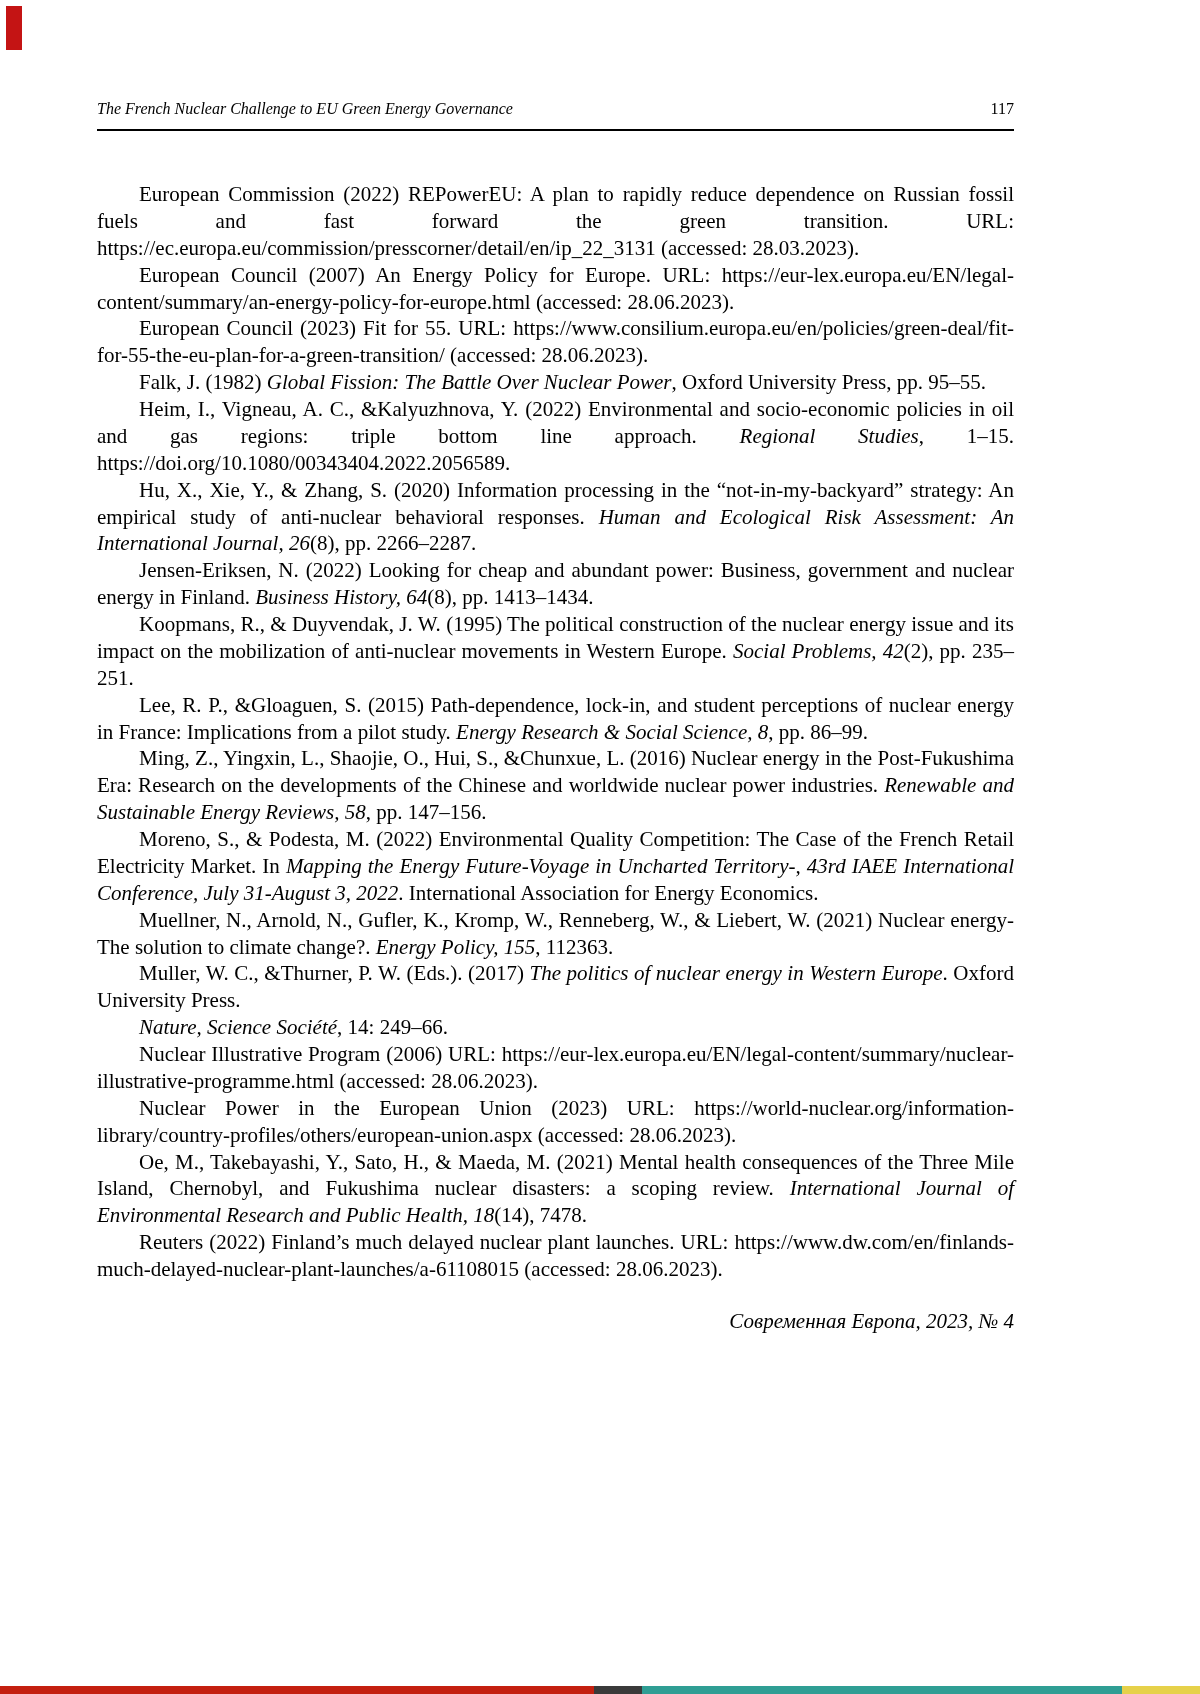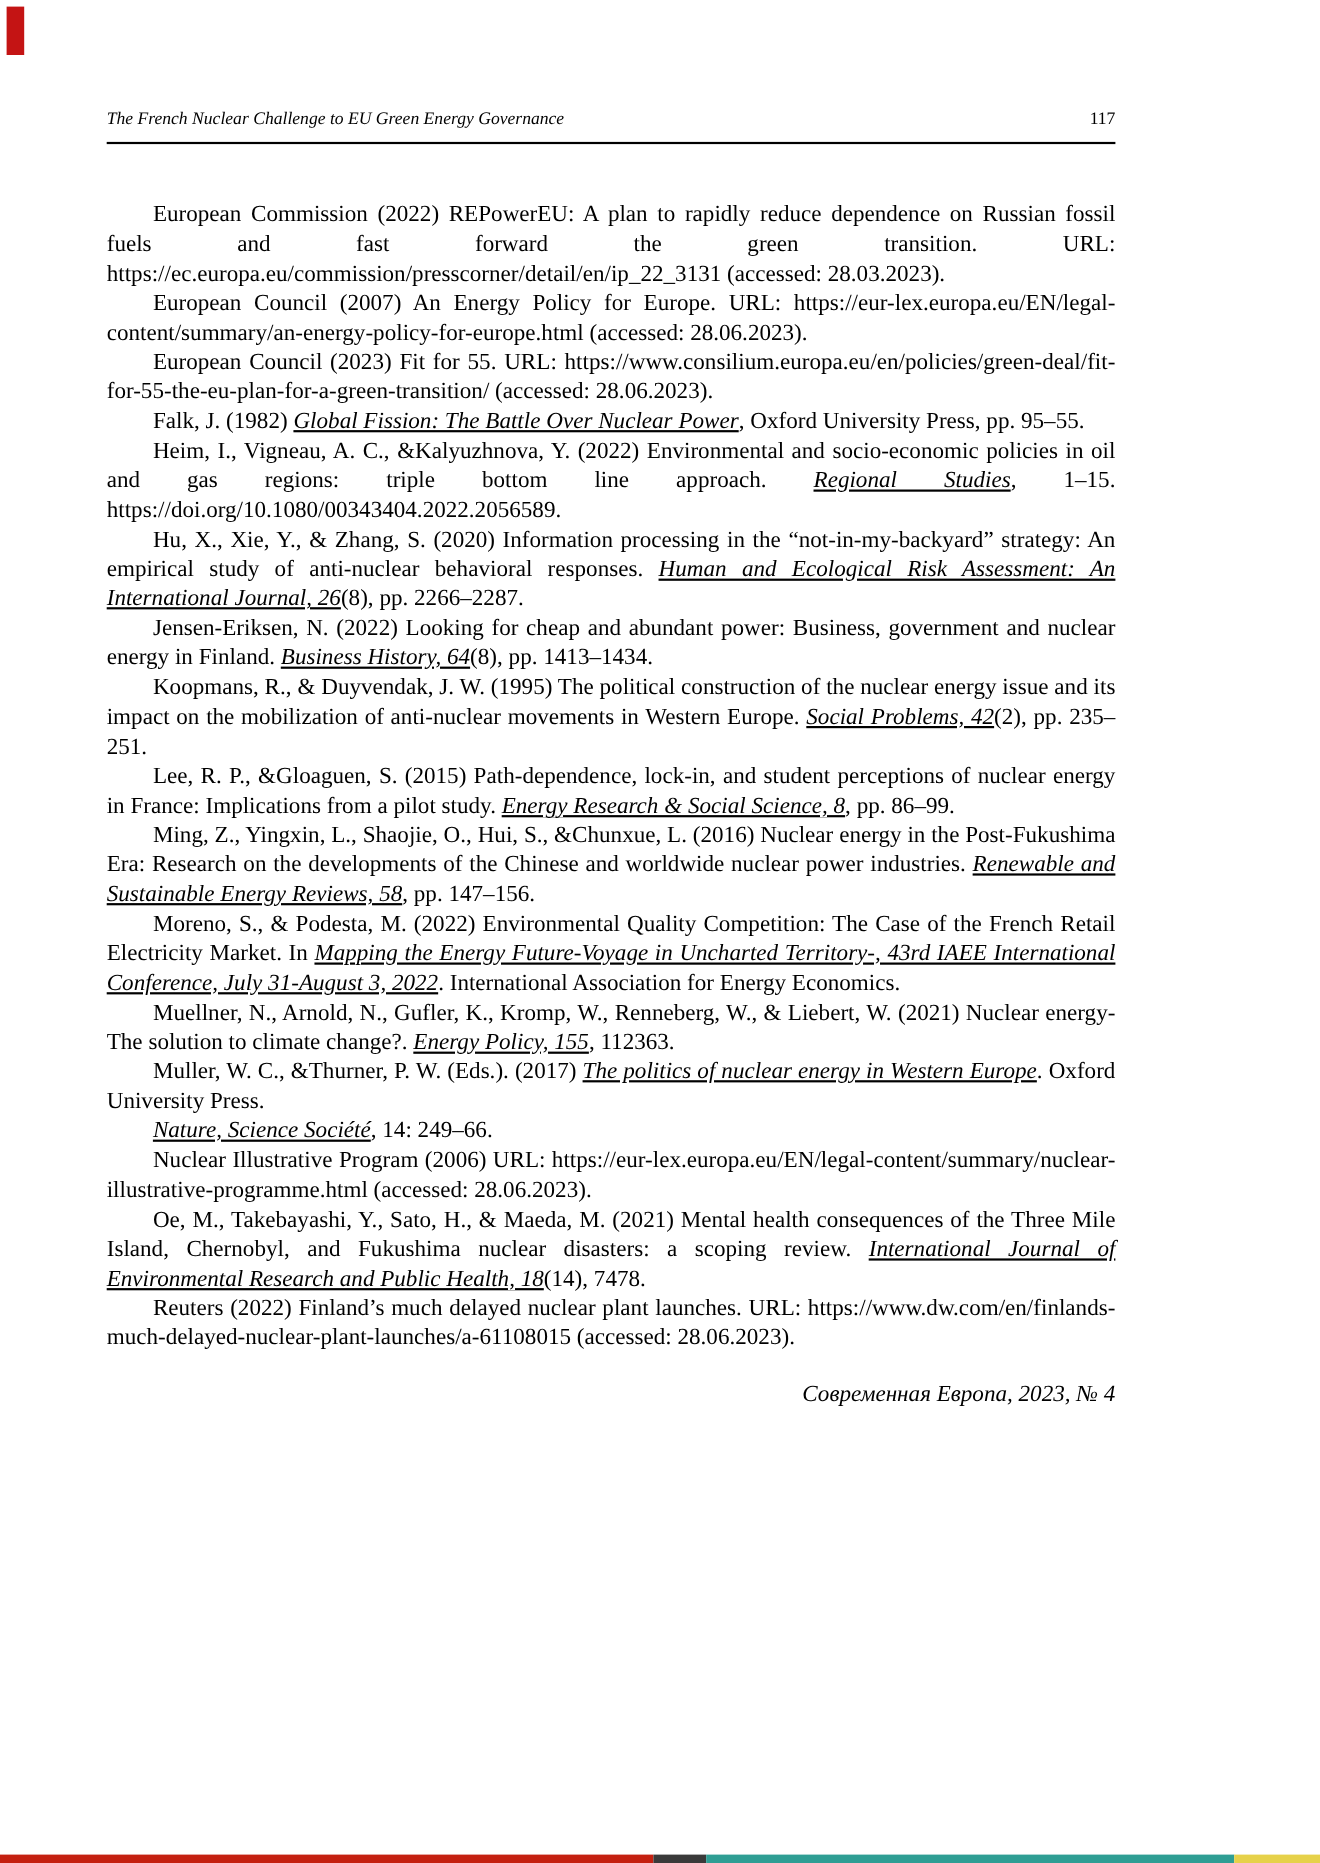--- a/index.html
+++ b/index.html
@@ -30,21 +30,21 @@
   .references {
     margin-top: 50px;
     font-size: 21px;
     line-height: 1.28;
     text-align: justify;
   }
   .references p.ref {
     text-indent: 42px;
     overflow-wrap: break-word;
   }
-  .it { font-style: italic; text-decoration: underline; }
+  .it { font-style: italic; }
   .footer {
     margin-top: 26px;
     text-align: right;
     font-size: 21px;
     font-style: italic;
   }
   .corner-mark {
     position: absolute;
     left: 6px;
     top: 6px;
@@ -80,20 +80,21 @@
       <p class="ref"><span>Hu, X., Xie, Y., &amp; Zhang, S. (2020) Information processing in the “not-in-my-backyard” strategy: An empirical study of anti-nuclear behavioral responses. </span><span class="it">Human and Ecological Risk Assessment: An International Journal, 26</span><span>(8), pp. 2266–2287.</span></p>
       <p class="ref"><span>Jensen-Eriksen, N. (2022) Looking for cheap and abundant power: Business, government and nuclear energy in Finland. </span><span class="it">Business History, 64</span><span>(8), pp. 1413–1434.</span></p>
       <p class="ref"><span>Koopmans, R., &amp; Duyvendak, J. W. (1995) The political construction of the nuclear energy issue and its impact on the mobilization of anti-nuclear movements in Western Europe. </span><span class="it">Social Problems, 42</span><span>(2), pp. 235–251.</span></p>
       <p class="ref"><span>Lee, R. P., &amp;Gloaguen, S. (2015) Path-dependence, lock-in, and student perceptions of nuclear energy in France: Implications from a pilot study. </span><span class="it">Energy Research &amp; Social Science, 8</span><span>, pp. 86–99.</span></p>
       <p class="ref"><span>Ming, Z., Yingxin, L., Shaojie, O., Hui, S., &amp;Chunxue, L. (2016) Nuclear energy in the Post-Fukushima Era: Research on the developments of the Chinese and worldwide nuclear power industries. </span><span class="it">Renewable and Sustainable Energy Reviews, 58</span><span>, pp. 147–156.</span></p>
       <p class="ref"><span>Moreno, S., &amp; Podesta, M. (2022) Environmental Quality Competition: The Case of the French Retail Electricity Market. In </span><span class="it">Mapping the Energy Future-Voyage in Uncharted Territory-, 43rd IAEE International Conference, July 31-August 3, 2022</span><span>. International Association for Energy Economics.</span></p>
       <p class="ref"><span>Muellner, N., Arnold, N., Gufler, K., Kromp, W., Renneberg, W., &amp; Liebert, W. (2021) Nuclear energy-The solution to climate change?. </span><span class="it">Energy Policy, 155</span><span>, 112363.</span></p>
       <p class="ref"><span>Muller, W. C., &amp;Thurner, P. W. (Eds.). (2017) </span><span class="it">The politics of nuclear energy in Western Europe</span><span>. Oxford University Press.</span></p>
       <p class="ref"><span class="it">Nature, Science Société</span><span>, 14: 249–66.</span></p>
       <p class="ref"><span>Nuclear Illustrative Program (2006) URL: https://eur-lex.europa.eu/EN/legal-content/summary/nuclear-illustrative-programme.html (accessed: 28.06.2023).</span></p>
+      <p class="ref"><span>Nuclear Power in the European Union (2023) URL: https://world-nuclear.org/information-library/country-profiles/others/european-union.aspx (accessed: 28.06.2023).</span></p>
       <p class="ref"><span>Oe, M., Takebayashi, Y., Sato, H., &amp; Maeda, M. (2021) Mental health consequences of the Three Mile Island, Chernobyl, and Fukushima nuclear disasters: a scoping review. </span><span class="it">International Journal of Environmental Research and Public Health, 18</span><span>(14), 7478.</span></p>
       <p class="ref"><span>Reuters (2022) Finland’s much delayed nuclear plant launches. URL: https://www.dw.com/en/finlands-much-delayed-nuclear-plant-launches/a-61108015 (accessed: 28.06.2023).</span></p>
     </div>
 
   <div class="footer">
     <span>Современная Европа, 2023, № 4</span>
   </div>
 
 </div>
 

